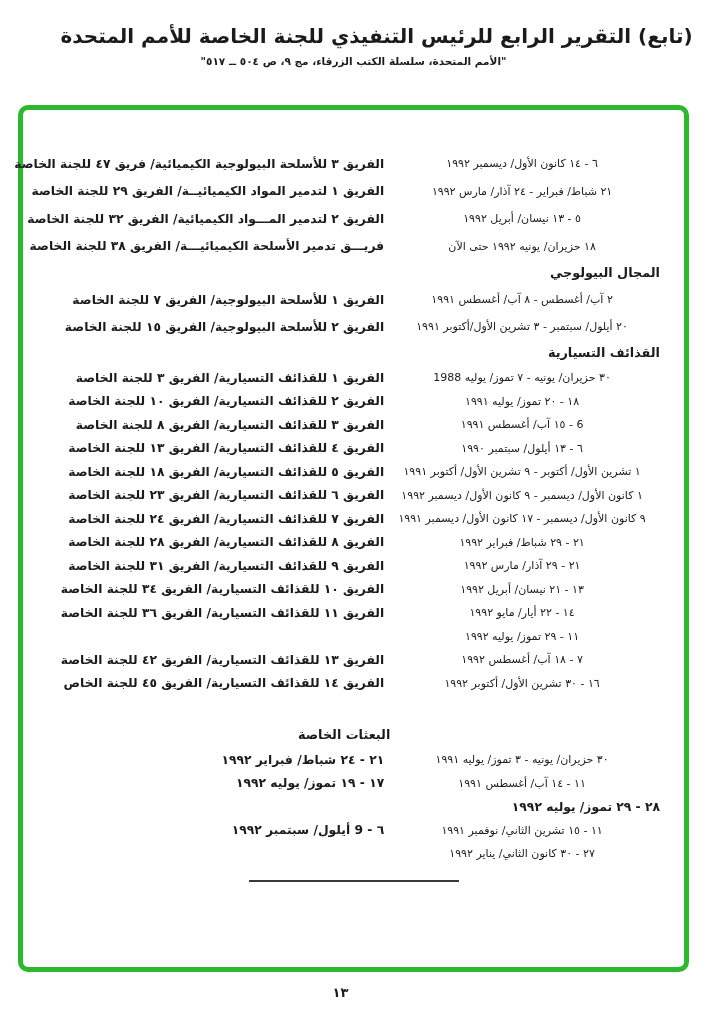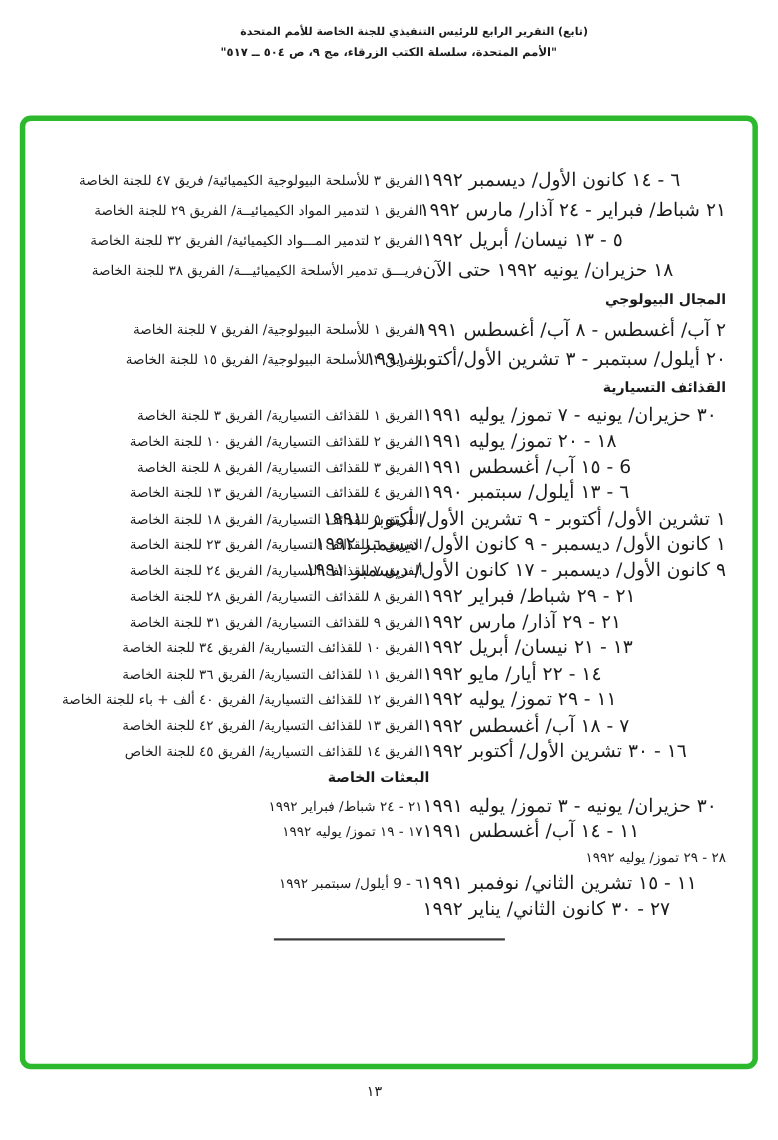--- a/index.html
+++ b/index.html
@@ -1,44 +1,44 @@
 <!DOCTYPE html>
 <html lang="ar"><head>
 <meta charset="utf-8">
 <style>
   html,body{margin:0;padding:0;}
   body{
     width:707px;height:1036px;background:#ffffff;position:relative;
     font-family:"DejaVu Sans",sans-serif;color:#1b1b1b;overflow:hidden;
   }
   .doc-header{text-align:center;padding-top:24px;direction:rtl;}
-  .doc-title{font-size:10px;font-weight:bold;letter-spacing:0;padding-left:46px;}
+  .doc-title{font-size:20px;font-weight:bold;letter-spacing:0;padding-left:46px;}
   .doc-subtitle{font-size:10.5px;font-weight:bold;margin-top:7px;}
   .frame{
     position:absolute;left:18px;top:105px;width:671px;height:867px;
     box-sizing:border-box;border:5px solid #2db92e;border-radius:10px;
     padding:40px 24px 0 24px;direction:rtl;
   }
   .row{display:flex;align-items:center;}
   .sec-a .row{height:27.5px;}
   .sec-b .row{height:27px;}
   .sec-c .row{height:23.5px;}
   .sec-d .row{height:23.5px;}
-  .cell-date{width:45%;text-align:left;font-size:17px;white-space:nowrap;}
-  .cell-team{width:55%;font-size:12.3px;white-space:nowrap;}
+  .cell-date{width:45%;text-align:center;font-size:11px;white-space:nowrap;}
+  .cell-team{width:55%;font-size:12.3px;white-space:nowrap;font-weight:bold;}
   .section-heading{
     height:26px;line-height:26px;font-weight:bold;font-size:12.8px;
   }
-  .heading-offset{padding-left:0;padding-right:44%;}
+  .heading-offset{padding-left:0;padding-right:44%;margin-top:27px;}
   .divider{
     width:210px;border-top:2px solid #3a3a3a;margin:14px auto 0 auto;
   }
   .page-number{
     position:absolute;top:985px;left:0;width:681px;text-align:center;
-    font-size:13px;font-weight:normal;
+    font-size:13px;font-weight:bold;
   }
 </style>
 </head>
 <body>
 
 <div class="doc-header">
   <div class="doc-title">(تابع) التقرير الرابع للرئيس التنفيذي للجنة الخاصة للأمم المتحدة</div>
   <div class="doc-subtitle">"الأمم المتحدة، سلسلة الكتب الزرقاء، مج ٩، ص ٥٠٤ ــ ٥١٧"</div>
 </div>
 
@@ -71,21 +71,21 @@
     </div>
     <div class="row">
       <div class="cell-date">٢٠  أيلول/ سبتمبر - ٣ تشرين الأول/أكتوبر ١٩٩١</div>
       <div class="cell-team">الفريق ٢ للأسلحة البيولوجية/ الفريق ١٥ للجنة الخاصة</div>
     </div>
   </div>
 
   <div class="sec-c">
     <div class="section-heading">القذائف التسيارية</div>
     <div class="row">
-      <div class="cell-date">٣٠ حزيران/ يونيه - ٧ تموز/ يوليه ١٩٩١</div>
+      <div class="cell-date">٣٠ حزيران/ يونيه - ٧ تموز/ يوليه 1988</div>
       <div class="cell-team">الفريق ١ للقذائف التسيارية/ الفريق ٣ للجنة الخاصة</div>
     </div>
     <div class="row">
       <div class="cell-date">١٨ - ٢٠ تموز/ يوليه ١٩٩١</div>
       <div class="cell-team">الفريق ٢ للقذائف التسيارية/ الفريق ١٠ للجنة الخاصة</div>
     </div>
     <div class="row">
       <div class="cell-date">6 - ١٥ آب/ أغسطس ١٩٩١</div>
       <div class="cell-team">الفريق ٣ للقذائف التسيارية/ الفريق ٨ للجنة الخاصة</div>
     </div>
@@ -116,21 +116,20 @@
     <div class="row">
       <div class="cell-date">١٣ - ٢١ نيسان/ أبريل ١٩٩٢</div>
       <div class="cell-team">الفريق ١٠ للقذائف التسيارية/ الفريق ٣٤ للجنة الخاصة</div>
     </div>
     <div class="row">
       <div class="cell-date">١٤ - ٢٢ أيار/ مايو ١٩٩٢</div>
       <div class="cell-team">الفريق ١١ للقذائف التسيارية/ الفريق ٣٦ للجنة الخاصة</div>
     </div>
     <div class="row">
       <div class="cell-date">١١ - ٢٩ تموز/ يوليه ١٩٩٢</div>
-      <div class="cell-team">الفريق ١٢ للقذائف التسيارية/ الفريق ٤٠ ألف + باء للجنة الخاصة</div>
     </div>
     <div class="row">
       <div class="cell-date">٧ - ١٨ آب/ أغسطس ١٩٩٢</div>
       <div class="cell-team">الفريق ١٣ للقذائف التسيارية/ الفريق ٤٢ للجنة الخاصة</div>
     </div>
     <div class="row">
       <div class="cell-date">١٦ - ٣٠ تشرين الأول/ أكتوبر ١٩٩٢</div>
       <div class="cell-team">الفريق ١٤ للقذائف التسيارية/ الفريق ٤٥ للجنة الخاص</div>
     </div>
   </div>

